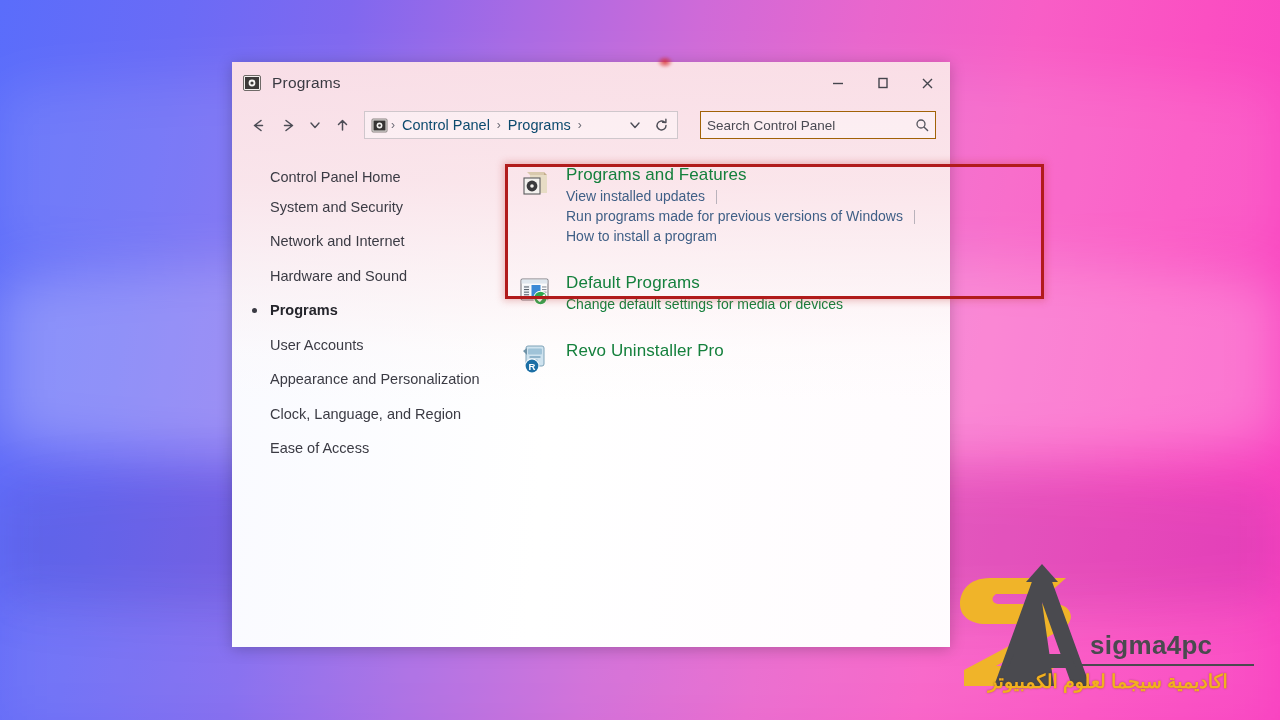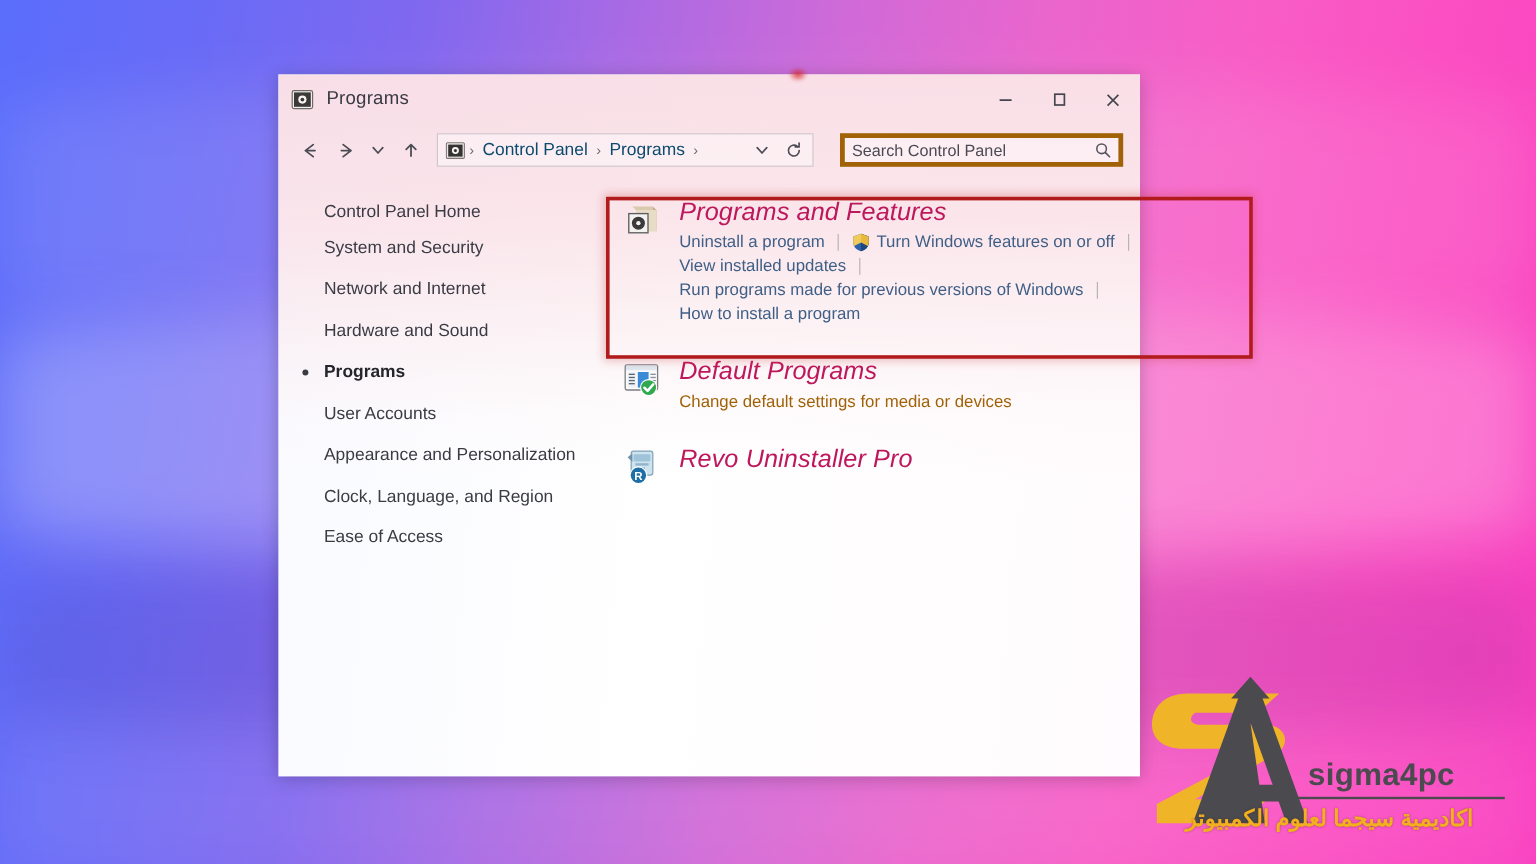--- a/index.html
+++ b/index.html
@@ -154,21 +154,21 @@
     display: flex;
     align-items: center;
     gap: 2px;
     flex: 0 0 auto;
   }
   .addr-right .navbtn { width: 24px; height: 24px; }
   #searchbox {
     width: 236px;
     height: 28px;
     margin-left: 20px;
-    border: 4px solid #a16207;
+    border: 1px solid #a16207;
     background: rgba(255,255,255,0.42);
     display: flex;
     align-items: center;
     padding: 0 6px;
     flex: 0 0 auto;
   }
   #search-input {
     border: 0;
     background: transparent;
     outline: none;
@@ -247,30 +247,29 @@
     gap: 14px;
     padding: 6px 0 4px 8px;
   }
   .cat-icon {
     width: 34px; height: 34px;
     flex: 0 0 34px;
     margin-top: 2px;
   }
   .cat-body { flex: 1 1 auto; min-width: 0; }
   .cat-title {
-    font-size: 21px;
-    color: #be185d;
+    font-size: 17px;
+    color: #15803d;
     line-height: 1.28;
     margin-bottom: 1px;
     letter-spacing: 0.1px;
-    font-style: italic;
   }
   .cat-sub {
     font-size: 14px;
-    color: #a16207;
+    color: #15803d;
     line-height: 1.35;
   }
   .linkrow {
     display: flex;
     align-items: center;
     font-size: 14px;
     color: #3f5f86;
     line-height: 1.42;
     white-space: nowrap;
   }
@@ -483,34 +482,20 @@
               <path d="M9 6 L26 6 L26 9 L12 9 Z" fill="#d9c9ad"></path>
               <path d="M26 6 L29 9 L29 27 L26 24 Z" fill="#c3ad8c"></path>
               <rect x="12" y="9" width="17" height="18" fill="#e7dcc5"></rect>
               <rect x="6" y="12" width="16" height="16" fill="#f4f2ef" stroke="#5b5b5e" stroke-width="1.1"></rect>
               <circle cx="14" cy="20" r="5.4" fill="#3a3a3d"></circle>
               <circle cx="14" cy="20" r="1.8" fill="#f4f2ef"></circle>
             </svg>
           </span>
           <div class="cat-body">
             <div class="cat-title">Programs and Features</div>
-            <div class="linkrow">
-              <span class="lk">Uninstall a program</span>
-              <span class="vsep"></span>
-              <span class="shield">
-                <svg viewBox="0 0 15 16" width="15" height="16">
-                  <path d="M7.5 0.8 L14 3 V8 C14 11.8 10.9 14.3 7.5 15.3 C4.1 14.3 1 11.8 1 8 V3 Z" fill="#2f5fa8"></path>
-                  <path d="M7.5 0.8 L14 3 V8 C14 11.8 10.9 14.3 7.5 15.3 Z" fill="#1d4780"></path>
-                  <path d="M7.5 0.8 L14 3 V8 C14 9.2 13.7 10.2 13.2 11.1 L7.5 8 Z" fill="#e8b93c"></path>
-                  <path d="M1 3 L7.5 0.8 V8 L1.7 11.1 C1.25 10.2 1 9.2 1 8 Z" fill="#f0cb5b"></path>
-                </svg>
-              </span>
-              <span class="lk">Turn Windows features on or off</span>
-              <span class="vsep"></span>
-            </div>
             <div class="linkrow">
               <span class="lk">View installed updates</span>
               <span class="vsep"></span>
             </div>
             <div class="linkrow">
               <span class="lk">Run programs made for previous versions of Windows</span>
               <span class="vsep"></span>
             </div>
             <div class="linkrow">
               <span class="lk">How to install a program</span>

